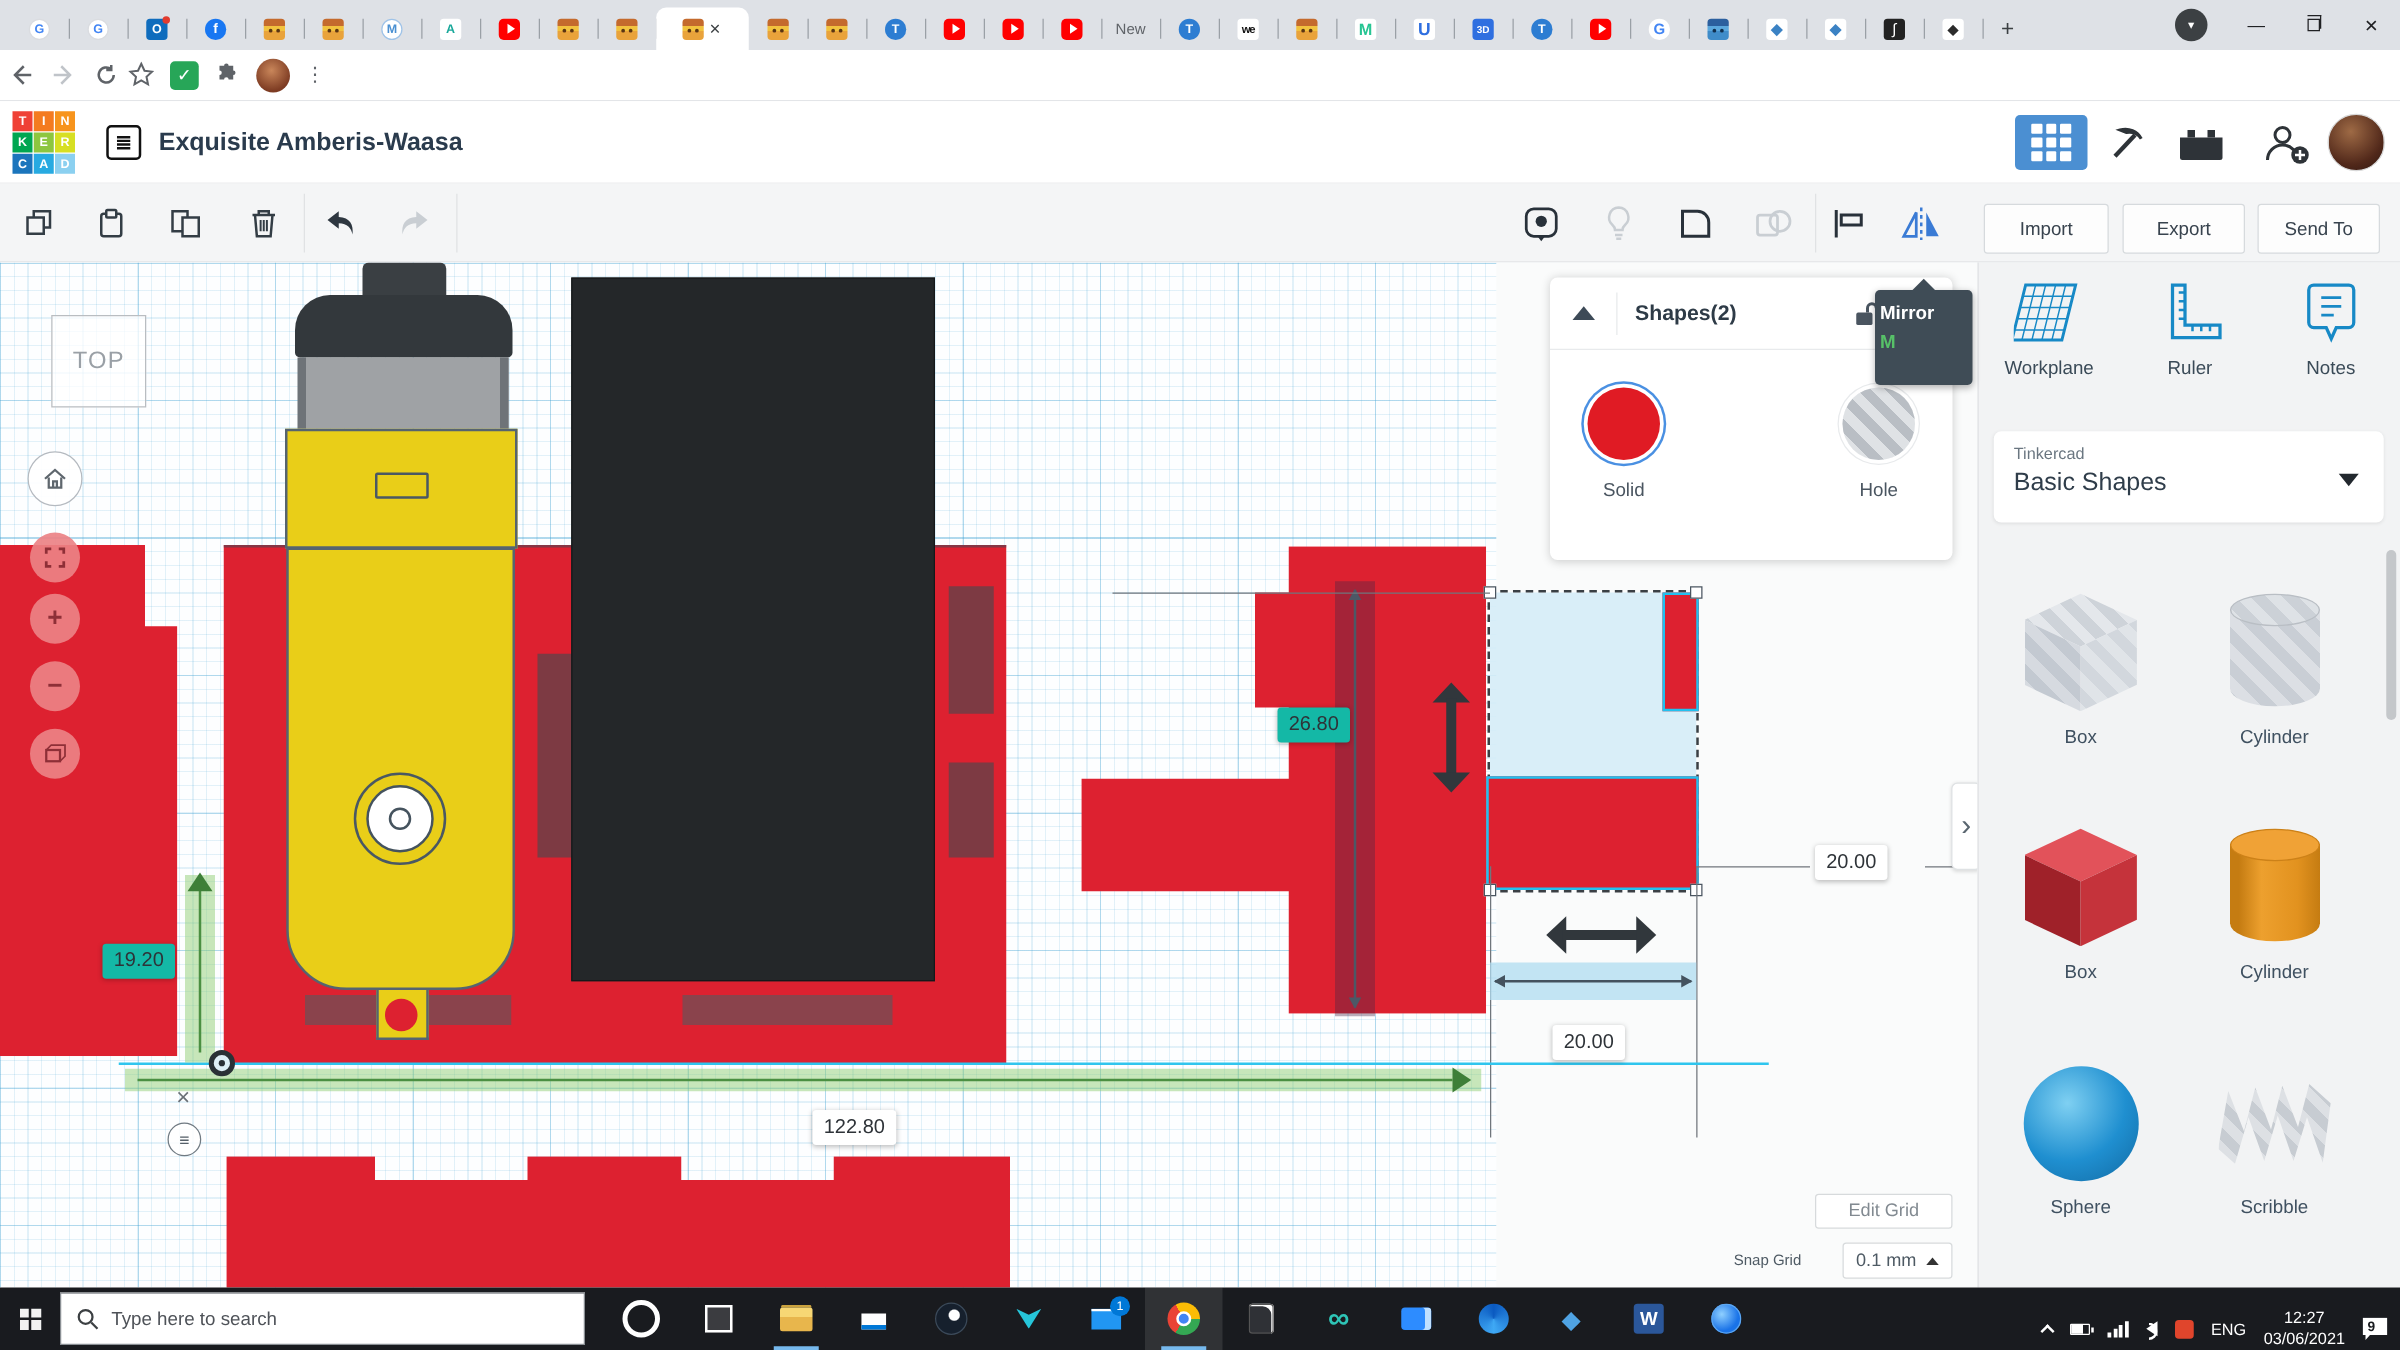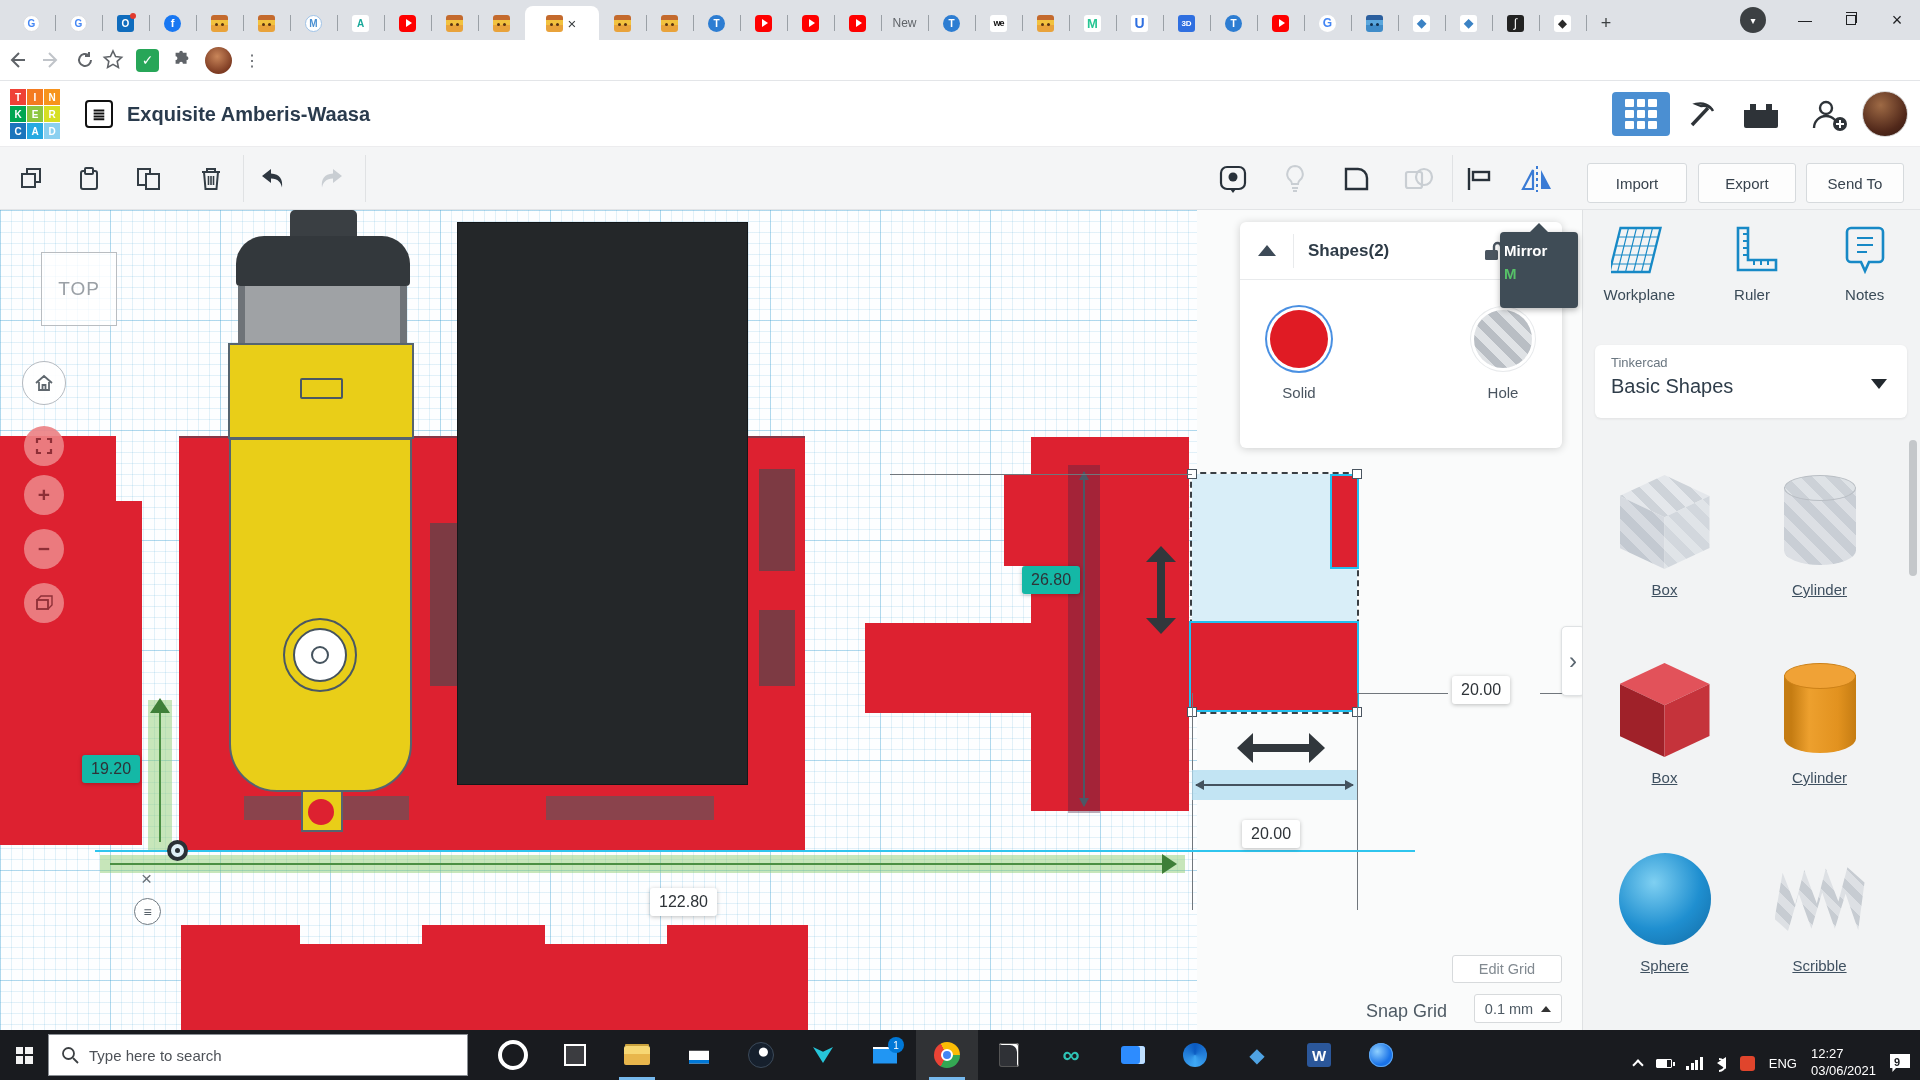--- a/index.html
+++ b/index.html
@@ -155,21 +155,21 @@
   
   .dim-label { position:absolute; background:#fff; border-radius:3px; padding:5px 9px; font-size:16px; color:#2e3338; box-shadow:0 1px 4px rgba(0,0,0,.25); }
   .dim-label.pink { background:#14b8a6; }
   
   #viewcube { position:absolute; left:41px; top:42px; width:76px; height:74px; background:rgba(255,255,255,.72); border:1px solid #b9bdc1; display:flex; align-items:center; justify-content:center; font-size:19px; color:#9aa0a6; letter-spacing:1px; }
   .navc { position:absolute; border-radius:50%; display:flex; align-items:center; justify-content:center; }
   #nav-home { left:22px; top:151px; width:44px; height:44px; background:rgba(255,255,255,.92); border:1px solid #b5bac0; }
   .navc.pink { left:24px; width:40px; height:40px; background:rgba(236,130,134,.92); color:#8e2f37; font-size:21px; font-weight:bold; }
   
   #editgrid-btn { position:absolute; left:1452px; top:745px; width:110px; height:28px; background:#fff; border:1px solid #d7dadc; border-radius:3px; display:flex; align-items:center; justify-content:center; font-size:14.5px; color:#828a91; }
-  #snapgrid-label { position:absolute; left:1366px; top:791px; width:96px; text-align:left; font-size:18px; color:#4e5a64; }
+  #snapgrid-label { position:absolute; left:1366px; top:791px; width:96px; text-align:center; font-size:12px; color:#4e5a64; }
   #snapgrid-dd { position:absolute; left:1474px; top:784px; width:88px; height:29px; background:#fff; border:1px solid #d7dadc; border-radius:3px; display:flex; align-items:center; justify-content:center; gap:8px; font-size:14.5px; color:#4e5a64; }
   #snapgrid-dd .caret-up { width:0; height:0; border-left:5px solid transparent; border-right:5px solid transparent; border-bottom:6px solid #333; }
   #panel-chevron { position:absolute; left:1561px; top:416px; width:24px; height:70px; background:#fff; border:1px solid #dfe2e4; border-radius:5px; box-shadow:0 1px 3px rgba(0,0,0,.12); display:flex; align-items:center; justify-content:center; font-size:24px; color:#5a6670; }
 
   
   .shapespanel { position:absolute; left:1240px; top:222px; width:322px; height:226px; background:#fff; border-radius:6px; box-shadow:0 1px 8px rgba(0,0,0,.18); }
   .sp-header { position:relative; height:58px; border-bottom:1px solid #e8eaec; display:flex; align-items:center; }
   .sp-collapse { width:54px; display:flex; align-items:center; justify-content:center; border-right:1px solid #e8eaec; height:34px; }
   .sp-collapse i { width:0; height:0; border-left:9px solid transparent; border-right:9px solid transparent; border-bottom:11px solid #3d4a57; }
   .sp-title { font-size:17px; font-weight:bold; color:#2e3b47; margin-left:14px; }
@@ -191,21 +191,21 @@
   .sidebar { position:absolute; left:1582px; top:210px; width:338px; height:820px; background:#f2f3f4; border-left:1px solid #dfe1e3; }
   .side-tools { position:absolute; left:0; top:14px; width:338px; display:flex; justify-content:space-around; }
   .side-tool { display:flex; flex-direction:column; align-items:center; width:100px; }
   .side-tool .st-label { margin-top:10px; font-size:15px; color:#3a4a57; }
   .lib-card { position:absolute; left:12px; top:135px; width:312px; height:73px; background:#fff; border-radius:6px; box-shadow:0 1px 3px rgba(0,0,0,.08); padding:10px 16px; }
   .lib-kicker { font-size:13px; color:#6a7680; }
   .lib-name { font-size:20px; color:#2f3d4a; margin-top:5px; }
   .lib-caret { position:absolute; right:20px; top:34px; width:0; height:0; border-left:8px solid transparent; border-right:8px solid transparent; border-top:10px solid #22282e; }
   .shape-grid { position:absolute; left:4px; top:228px; width:318px; display:flex; flex-wrap:wrap; }
   .shape-item { width:155px; height:188px; display:flex; flex-direction:column; align-items:center; justify-content:flex-end; padding-bottom:28px; }
-  .shape-label { margin-top:12px; font-size:15px; color:#3f5060;text-decoration:underline; }
+  .shape-label { margin-top:12px; font-size:15px; color:#3f5060; }
   .shape-icon { position:relative; width:90px; height:96px; }
   .shape-icon i { position:absolute; inset:0; display:block; }
   .v-hole-box .ftop { clip-path:polygon(0 24%,50% 2%,100% 24%,50% 46%); background:repeating-linear-gradient(45deg,#e4e7eb 0 9px,#ced3d9 9px 18px); }
   .v-hole-box .fleft { clip-path:polygon(0 24%,50% 46%,50% 100%,0 78%); background:repeating-linear-gradient(45deg,#c3c9d1 0 9px,#d6dae0 9px 18px); }
   .v-hole-box .fright { clip-path:polygon(50% 46%,100% 24%,100% 78%,50% 100%); background:repeating-linear-gradient(45deg,#d2d7dd 0 9px,#e0e4e8 9px 18px); }
   .v-red-box .ftop { clip-path:polygon(0 24%,50% 2%,100% 24%,50% 46%); background:#e2525a; }
   .v-red-box .fleft { clip-path:polygon(0 24%,50% 46%,50% 100%,0 78%); background:#9f2129; }
   .v-red-box .fright { clip-path:polygon(50% 46%,100% 24%,100% 78%,50% 100%); background:#c5333b; }
   .v-hole-cylinder, .v-orange-cylinder { width:80px; }
   .v-hole-cylinder .body, .v-orange-cylinder .body { position:absolute; left:4px; right:4px; top:14px; bottom:4px; border-radius:0 0 40px 40px / 0 0 16px 16px; }
@@ -254,21 +254,21 @@
   .tray-ic { display:flex; align-items:center; justify-content:center; }
   .caret-tray { width:8px; height:8px; border-left:2px solid #fff; border-top:2px solid #fff; transform:rotate(45deg); margin-top:3px; }
   .batt { width:16px; height:9px; border:1.4px solid #fff; border-radius:1px; position:relative; background:linear-gradient(90deg,#fff 0 70%, transparent 70%); }
   .batt::after { content:""; position:absolute; right:-4px; top:2px; width:2px; height:4px; background:#fff; }
   .bars { display:flex; align-items:flex-end; gap:1.5px; }
   .bars i { width:3px; background:#fff; display:block; }
   .vol { width:0; height:0; border-top:6px solid transparent; border-bottom:6px solid transparent; border-right:9px solid #fff; position:relative; }
   .vol::after { content:""; position:absolute; left:2px; top:-5px; width:5px; height:10px; border:2px solid #fff; border-left:none; border-radius:0 8px 8px 0; }
   .redapp { width:15px; height:15px; background:#e0452c; border-radius:3px; }
   .lang { font-size:13px; }
-  .clock { font-size:13px; text-align:left; line-height:1.3; }
+  .clock { font-size:13px; text-align:center; line-height:1.3; }
   .notif { position:relative; width:20px; height:18px; background:#fff; clip-path:polygon(0 0,100% 0,100% 78%,30% 78%,12% 100%,12% 78%,0 78%); display:flex; align-items:center; justify-content:flex-start; }
   .notif span { color:#191b1f; font-size:11px; font-weight:bold; margin:0 0 3px 4px; }
 
   svg { display:block; }
 </style>
 </head>
 <body>
 
 <div class="screen">
 

